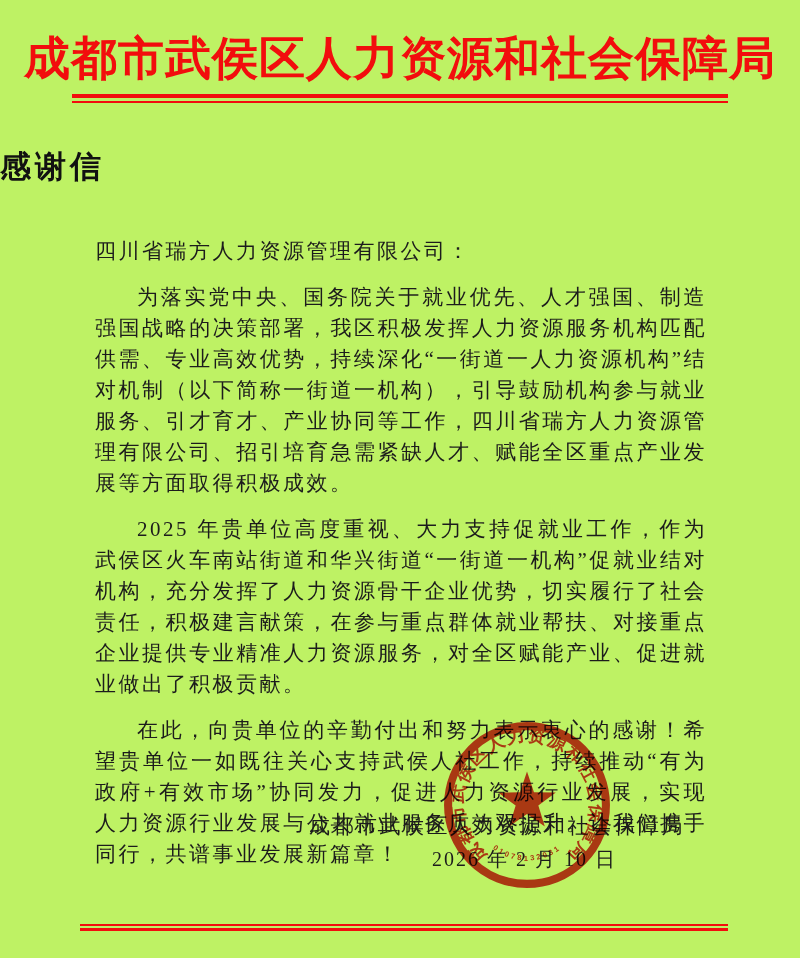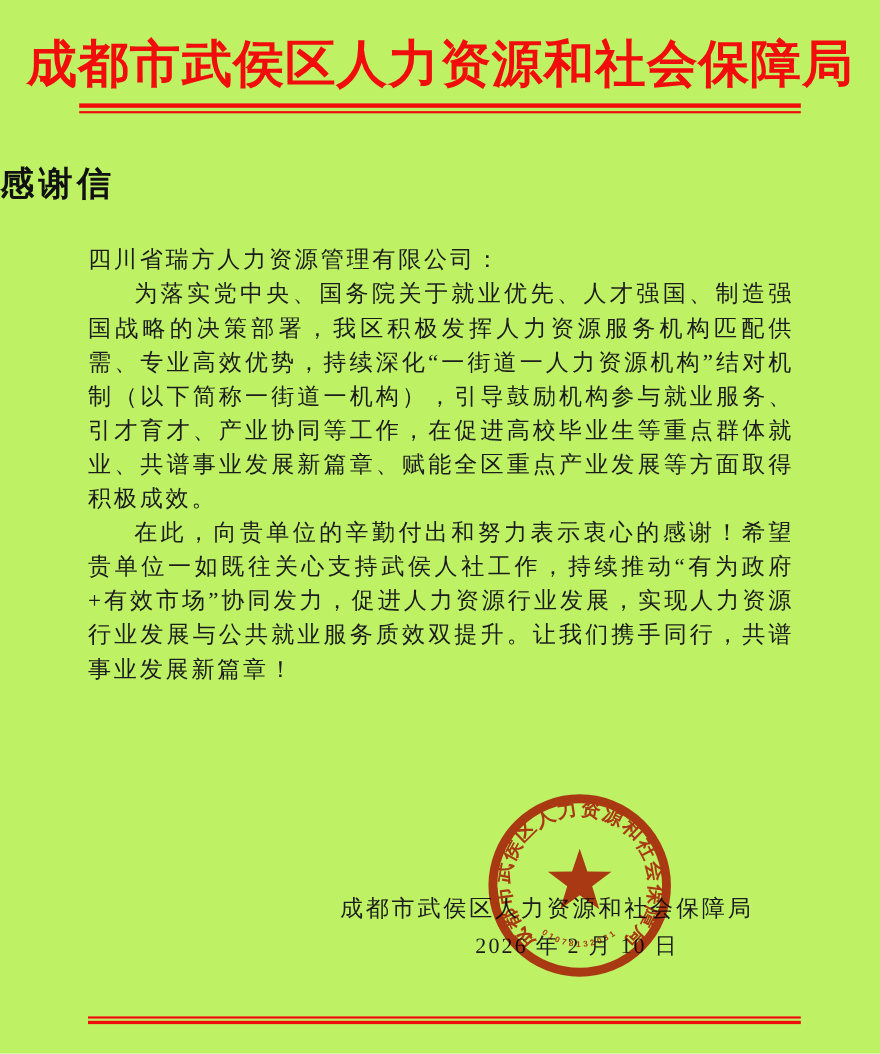--- a/index.html
+++ b/index.html
@@ -57,21 +57,21 @@
     top: 221px;
     left: 80px;
     width: 642px;
     font-size: 21px;
     line-height: 31px;
     letter-spacing: 2.5px;
     text-align: justify;
     text-justify: inter-ideograph;
   }
   .letter-body p {
-    margin: 0;
+    margin: 15px;
     padding: 0;
   }
   .letter-body p.para {
     text-indent: 2em;
   }
   
   .closing-signer {
     position: absolute;
     top: 812px;
     right: 115px;
@@ -127,21 +127,22 @@
 
 <div class="page">
 
   <h1 class="letterhead-org">成都市武侯区人力资源和社会保障局</h1>
   <div class="letterhead-divider"></div>
 
   <h2 class="letter-title">感谢信</h2>
 
   <div class="letter-body">
     <p class="salutation">四川省瑞方人力资源管理有限公司：</p>
-    <p class="para">为落实党中央、国务院关于就业优先、人才强国、制造强国战略的决策部署，我区积极发挥人力资源服务机构匹配供需、专业高效优势，持续深化“一街道一人力资源机构”结对机制（以下简称一街道一机构），引导鼓励机构参与就业服务、引才育才、产业协同等工作，在促进高校毕业生等重点群体就业、共谱事业发展新篇章、赋能全区重点产业发展等方面取得积极成效。</p>
+    <p class="para">为落实党中央、国务院关于就业优先、人才强国、制造强国战略的决策部署，我区积极发挥人力资源服务机构匹配供需、专业高效优势，持续深化“一街道一人力资源机构”结对机制（以下简称一街道一机构），引导鼓励机构参与就业服务、引才育才、产业协同等工作，四川省瑞方人力资源管理有限公司、招引培育急需紧缺人才、赋能全区重点产业发展等方面取得积极成效。</p>
+    <p class="para">2025 年贵单位高度重视、大力支持促就业工作，作为武侯区火车南站街道和华兴街道“一街道一机构”促就业结对机构，充分发挥了人力资源骨干企业优势，切实履行了社会责任，积极建言献策，在参与重点群体就业帮扶、对接重点企业提供专业精准人力资源服务，对全区赋能产业、促进就业做出了积极贡献。</p>
     <p class="para">在此，向贵单位的辛勤付出和努力表示衷心的感谢！希望贵单位一如既往关心支持武侯人社工作，持续推动“有为政府+有效市场”协同发力，促进人力资源行业发展，实现人力资源行业发展与公共就业服务质效双提升。让我们携手同行，共谱事业发展新篇章！</p>
   </div>
 
   <div class="closing-signer">成都市武侯区人力资源和社会保障局</div>
   <div class="closing-date">2026 年 2 月 10 日</div>
 
   <svg class="seal" viewBox="0 0 170 170" xmlns="http://www.w3.org/2000/svg" xmlns:xlink="http://www.w3.org/1999/xlink">
     <defs>
       <path id="sealArcPath" d="M 40.5 129.5 A 63 63 0 1 1 129.5 129.5" fill="none"></path>
       <path id="sealCodePath" d="M 37.4 112.5 A 55 55 0 0 0 132.6 112.5" fill="none"></path>

